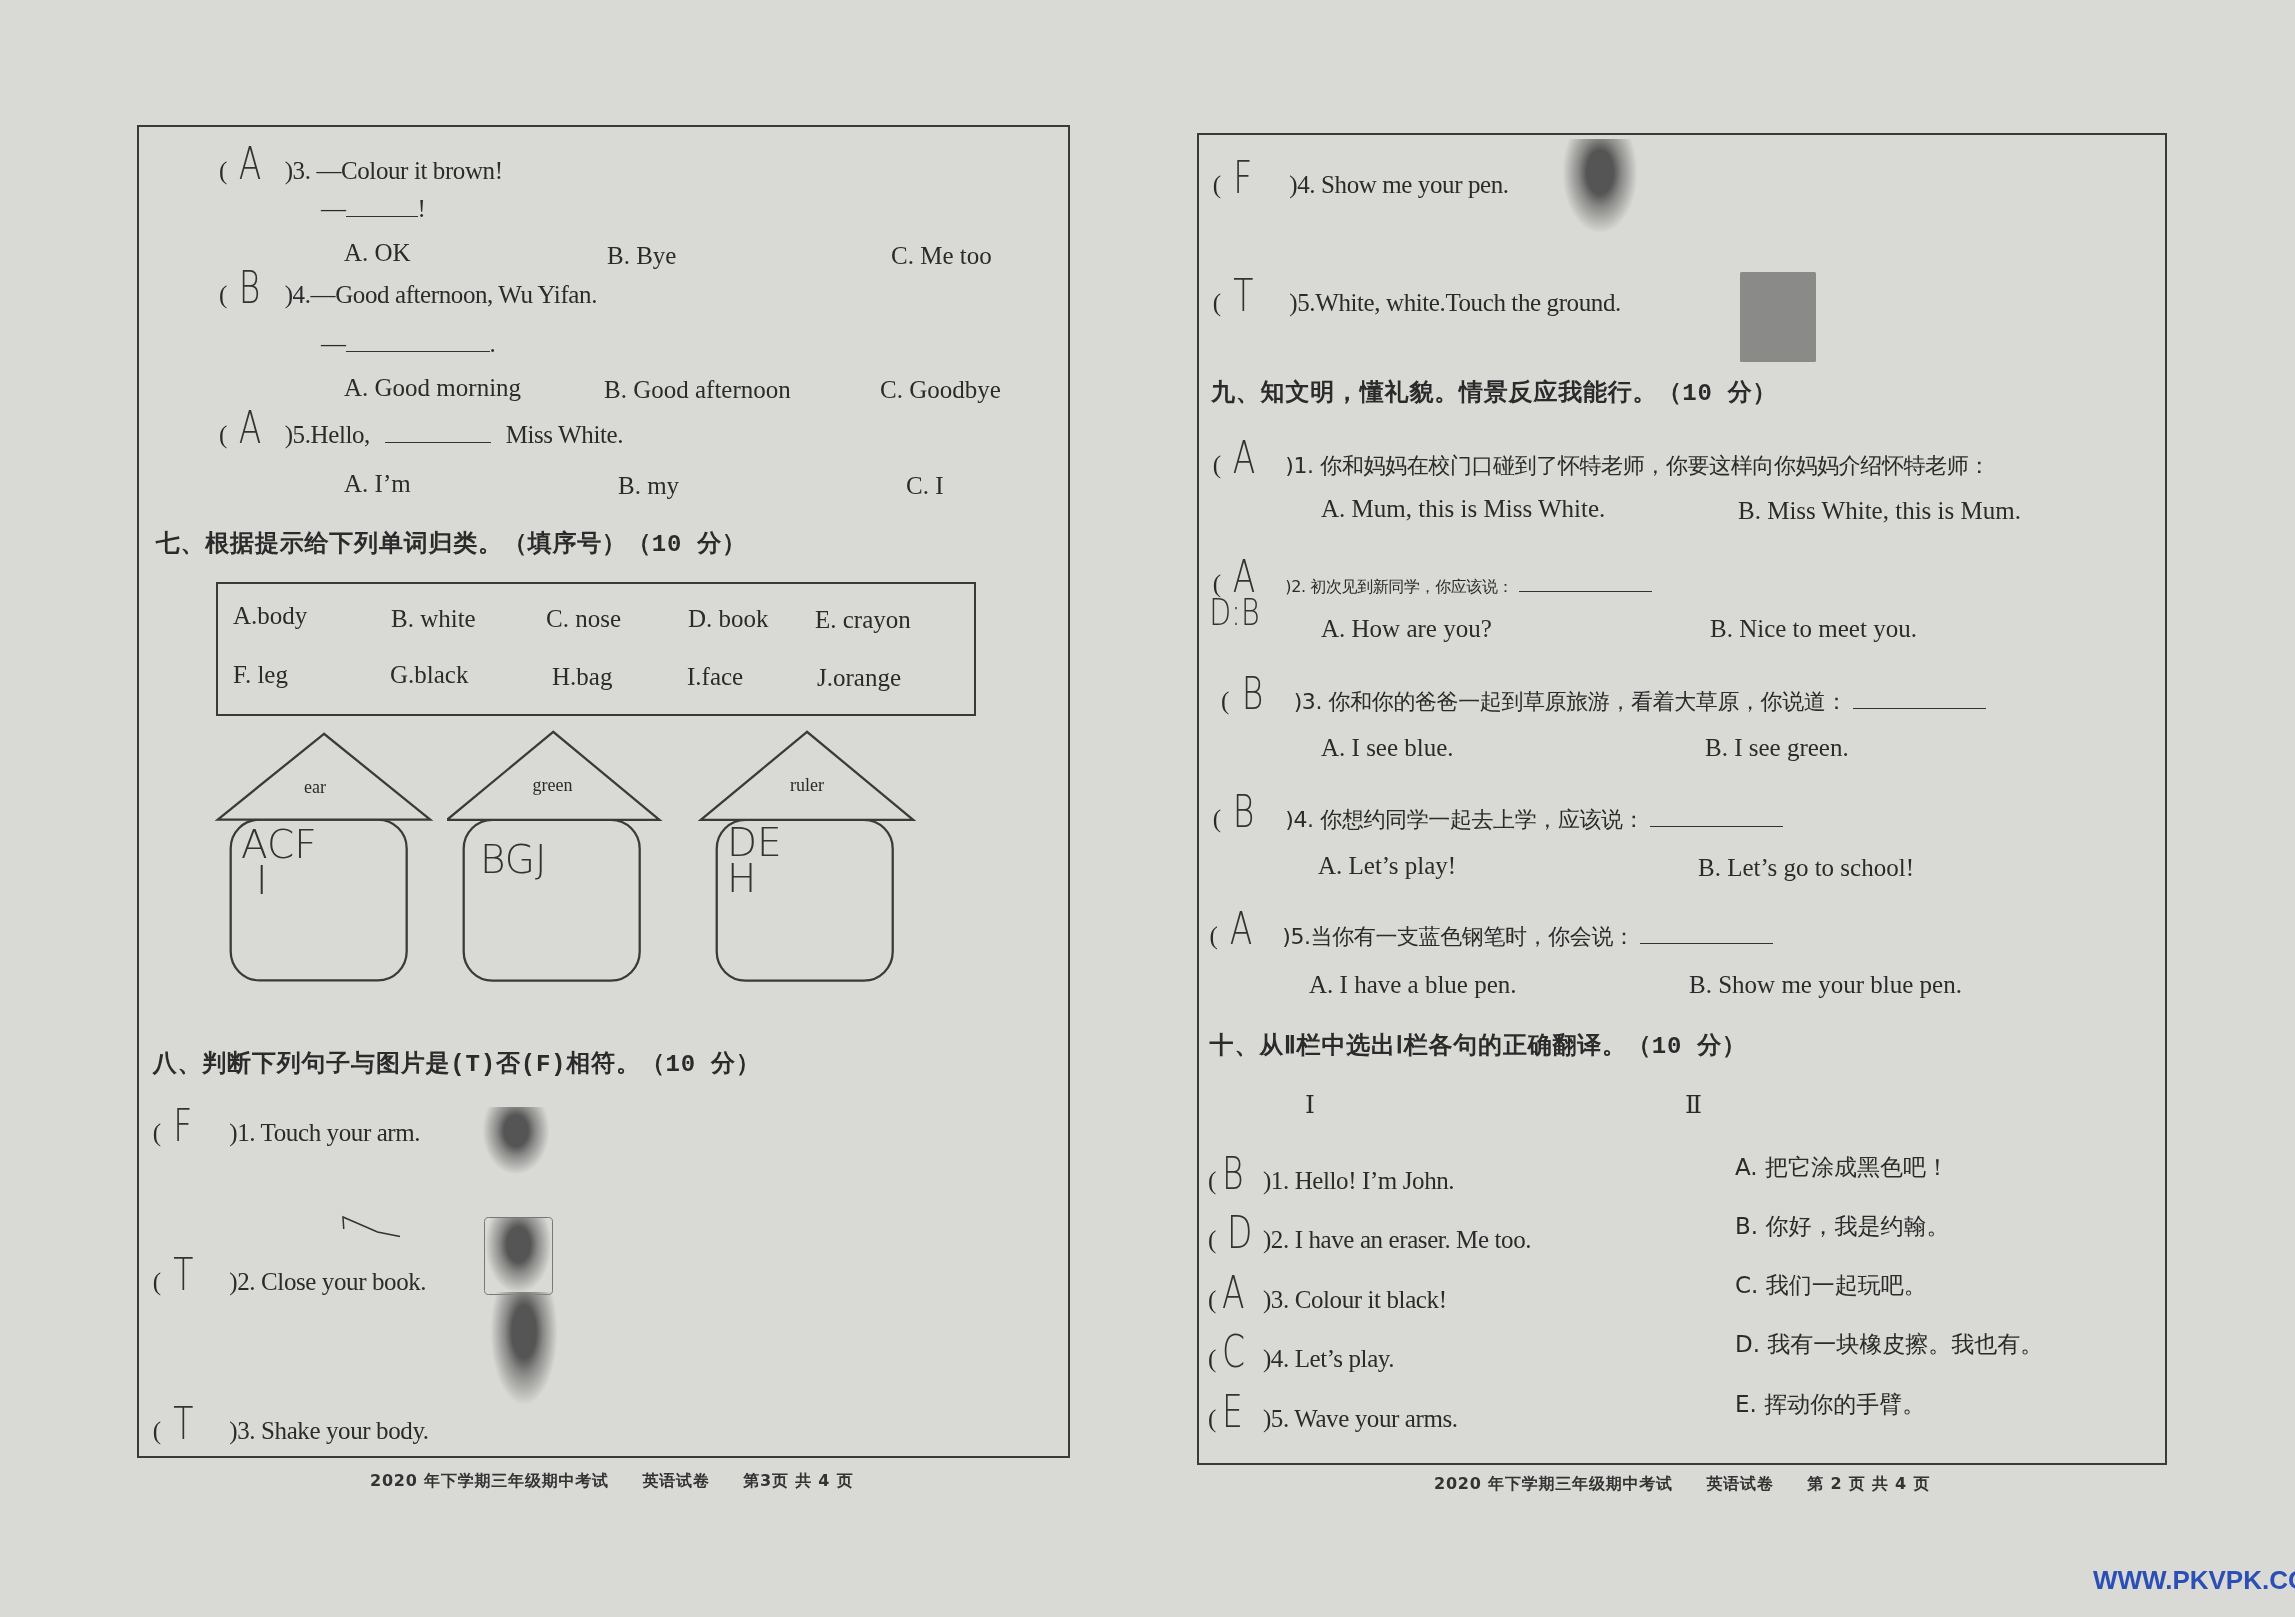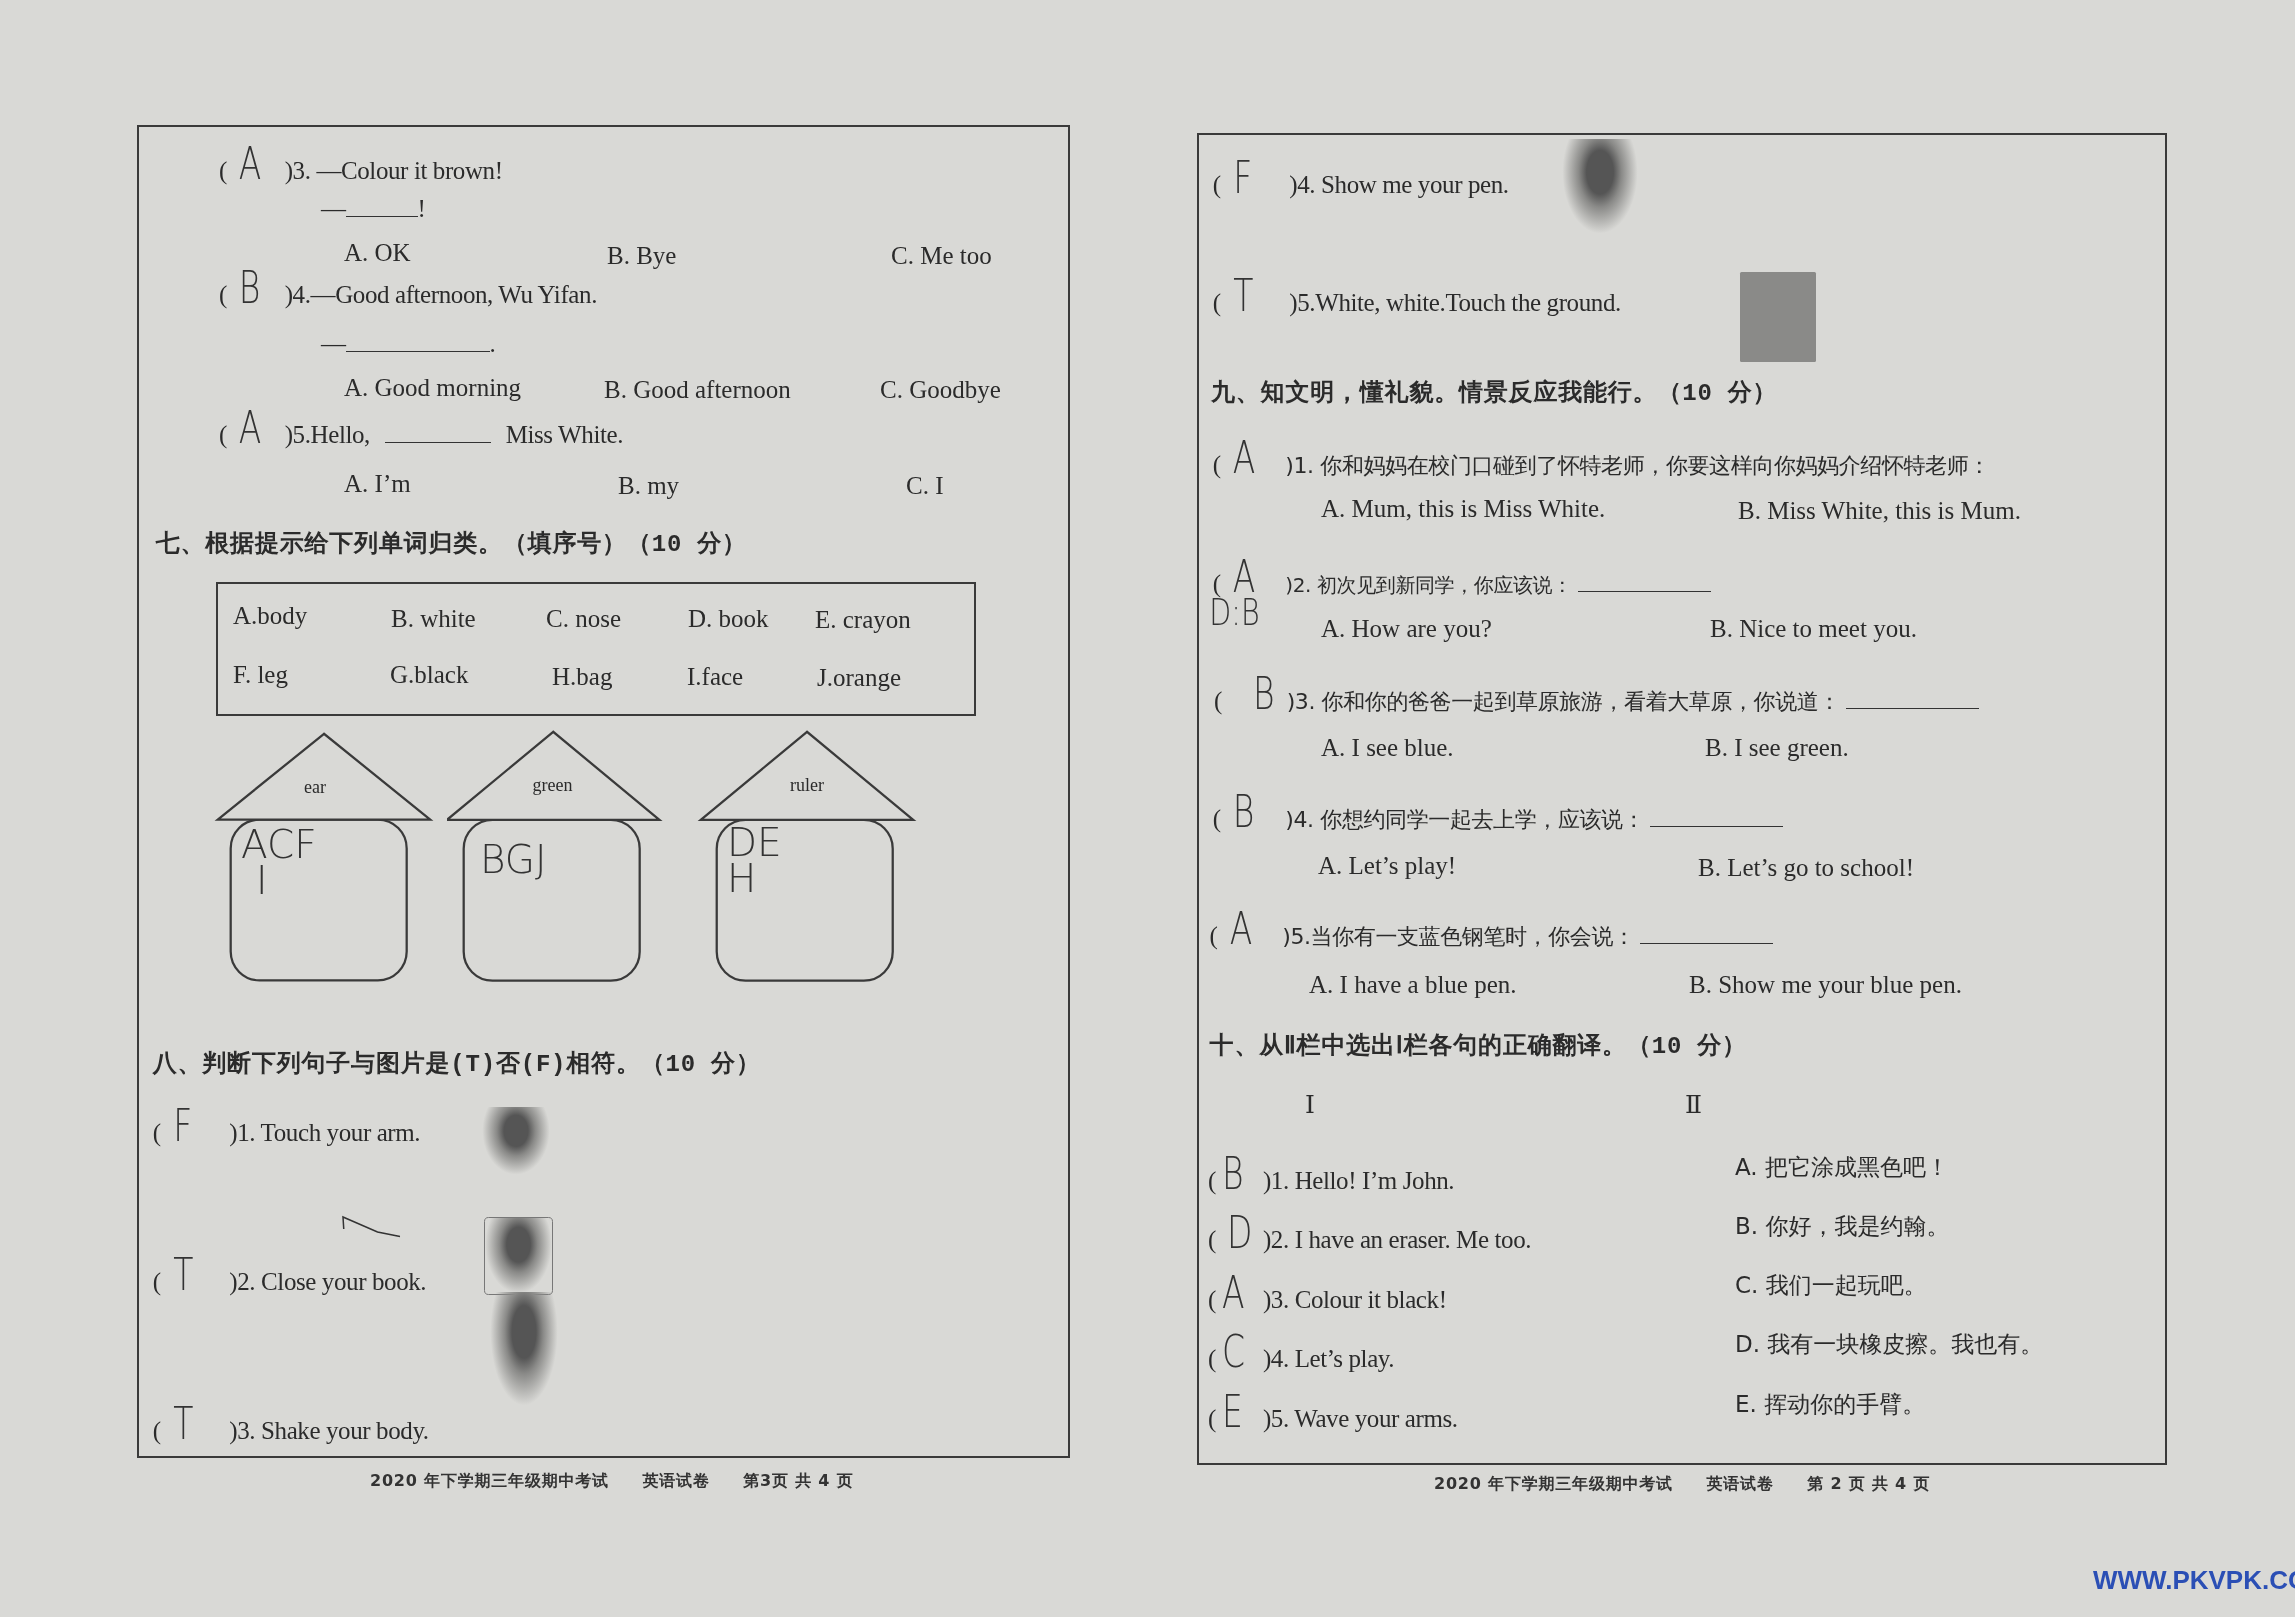--- a/index.html
+++ b/index.html
@@ -171,28 +171,28 @@
     <span>(</span>
     <span class="hand" style="width:53px;">A</span>
     <span style="font-family:'DejaVu Sans',sans-serif;font-size:22px;">)1. 你和妈妈在校门口碰到了怀特老师，你要这样向你妈妈介绍怀特老师：</span>
   </div>
   <div class="abs opt" style="left:93px;top:360px;">A. Mum, this is Miss White.</div>
   <div class="abs opt" style="left:510px;top:362px;">B. Miss White, this is Mum.</div>
 
   <div class="abs q" style="left:13.7px;top:416px;">
     <span>(</span>
     <span class="hand" style="width:53px;">A</span>
-    <span style="font-family:'DejaVu Sans',sans-serif;font-size:20px;">)2. 初次见到新同学，你应该说：</span>
+    <span style="font-family:'DejaVu Sans',sans-serif;font-size:16px;">)2. 初次见到新同学，你应该说：</span>
     <span class="blank" style="width:133px;"></span>
   </div>
   <div class="abs hand" style="left:1.5px;top:455px;font-size:38px;">D:B</div>
   <div class="abs opt" style="left:93px;top:480px;">A. How are you?</div>
   <div class="abs opt" style="left:482px;top:480px;">B. Nice to meet you.</div>
 
-  <div class="abs q" style="left:15px;top:533px;text-align:right;">
+  <div class="abs q" style="left:22px;top:533px;">
     <span>(</span>
     <span class="hand" style="width:53px;">B</span>
     <span style="font-family:'DejaVu Sans',sans-serif;font-size:22px;">)3. 你和你的爸爸一起到草原旅游，看着大草原，你说道：</span>
     <span class="blank" style="width:133px;"></span>
   </div>
   <div class="abs opt" style="left:93px;top:599px;">A. I see blue.</div>
   <div class="abs opt" style="left:477px;top:599px;">B. I see green.</div>
 
   <div class="abs q" style="left:13.7px;top:651px;">
     <span>(</span>

